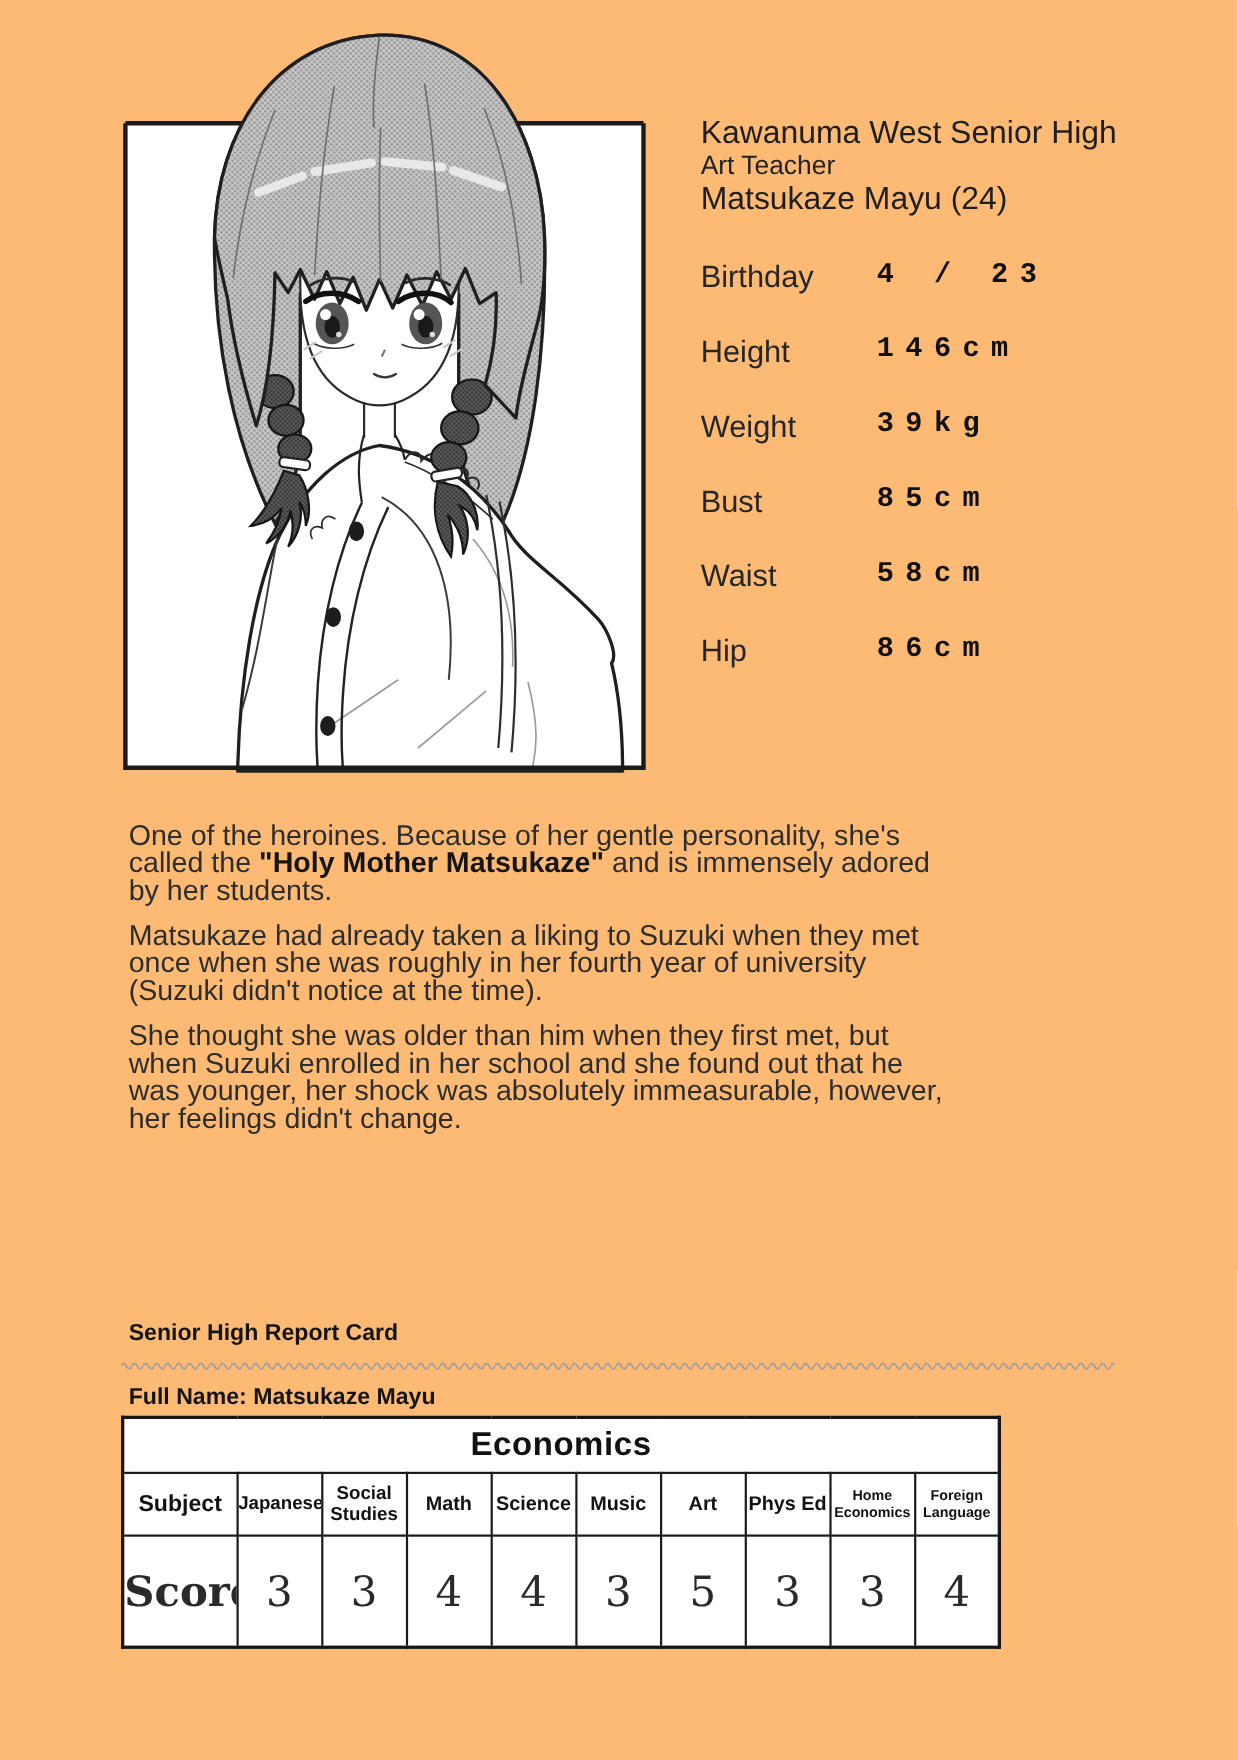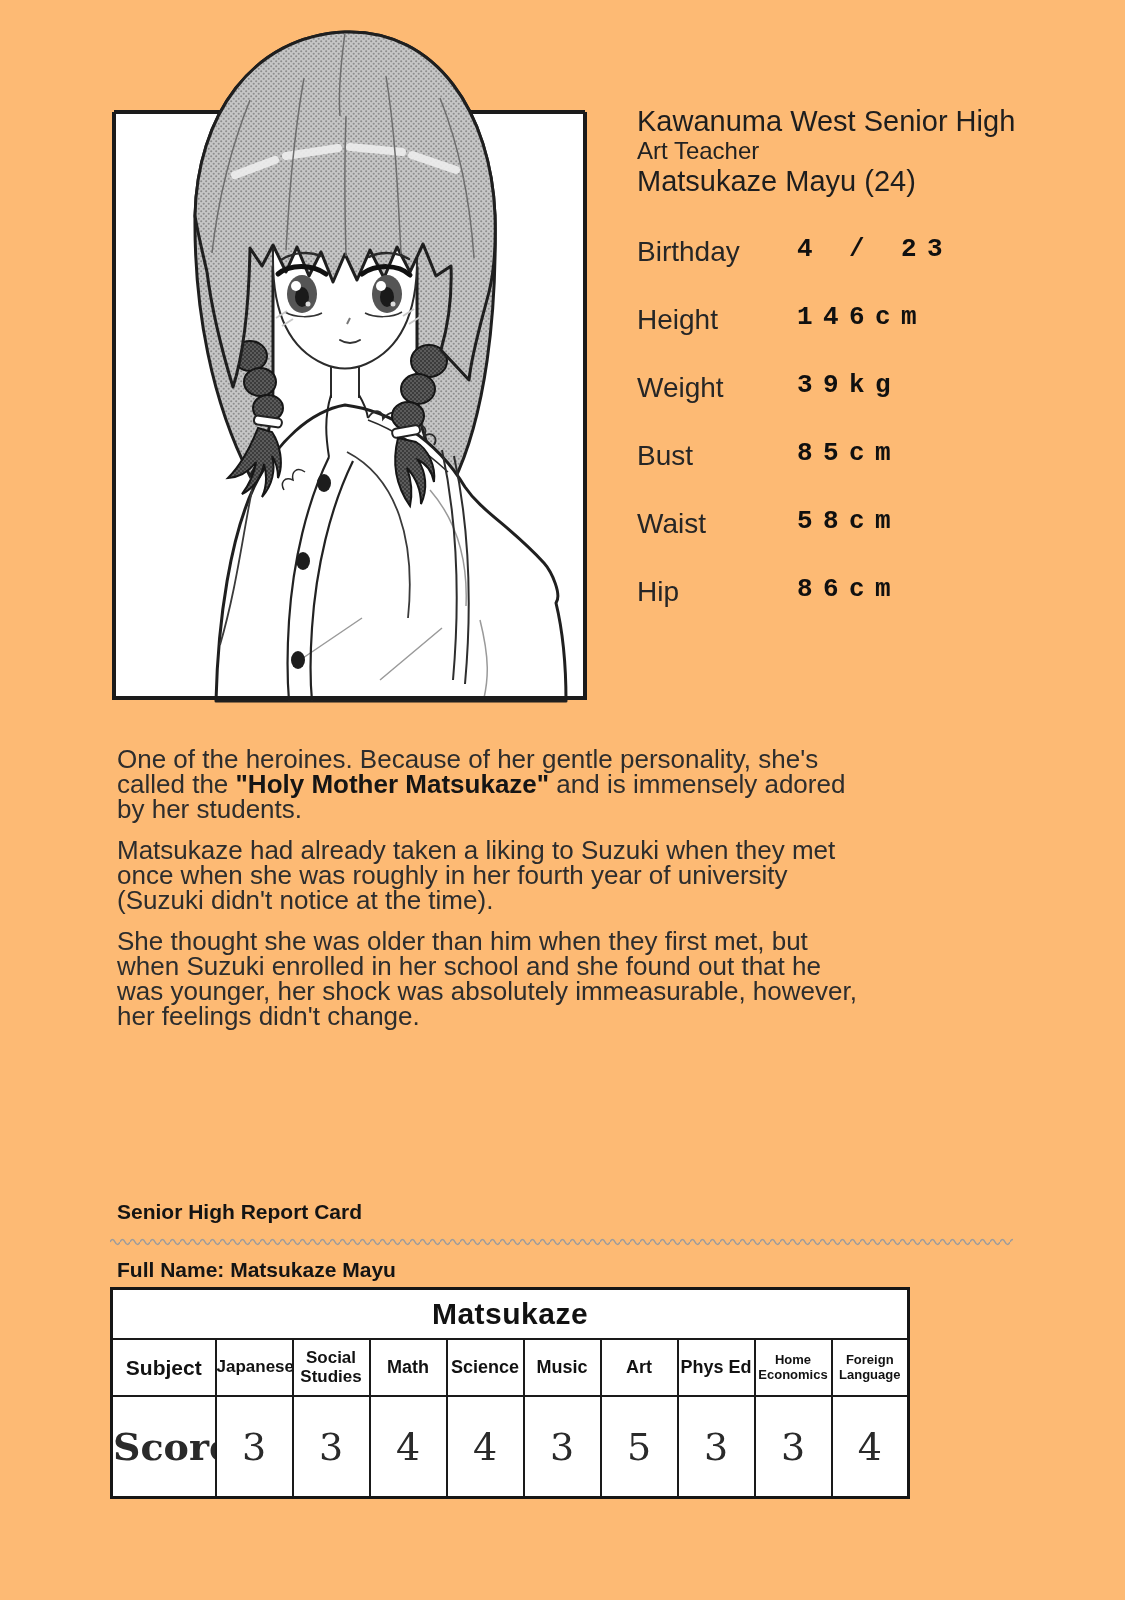--- a/index.html
+++ b/index.html
@@ -193,21 +193,21 @@
         <col style="width:77px">
       <col style="width:77px">
         <col style="width:77px">
         <col style="width:77px">
       <col style="width:77px">
         <col style="width:77px">
         <col style="width:77px">
     </colgroup>
     <tbody>
       <tr>
-        <td class="eval" colspan="10">Matsukaze</td>
+        <td class="eval" colspan="10">Economics</td>
       </tr>
       <tr class="hrow">
         <th class="subj-label">Subject</th>
         <th class="c-md">Japanese</th>
         <th class="c-md">Social Studies</th>
         <th class="c-md2">Math</th>
         <th class="c-md2">Science</th>
         <th class="c-md2">Music</th>
         <th class="c-md2">Art</th>
         <th class="c-md2">Phys Ed</th>

